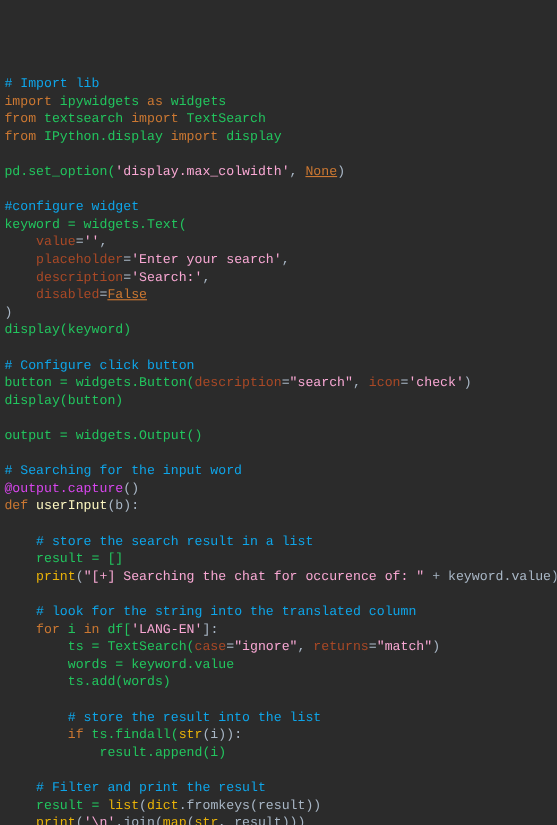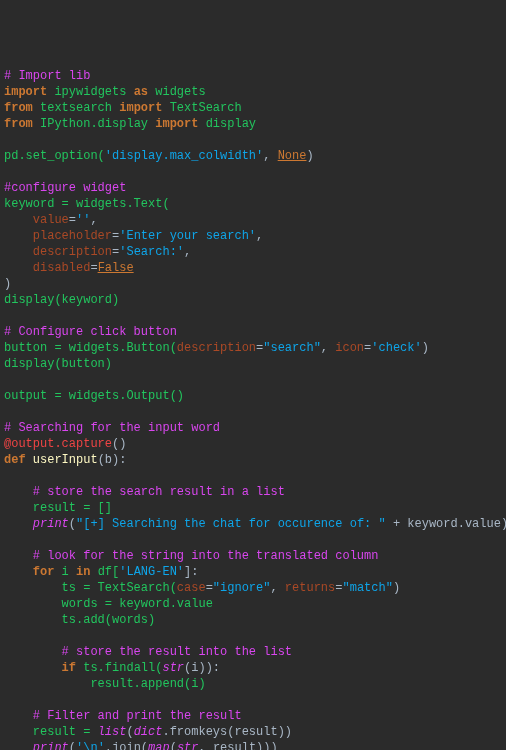--- a/index.html
+++ b/index.html
@@ -7,30 +7,30 @@
     background: #2b2b2b;
     font-family: "Consolas", "Monaco", "Courier New", monospace;
     font-size: 12px;
     line-height: 16px;
     color: #a9b7c6;
     padding: 4px 0 4px 4px;
     white-space: pre;
     width: 506px;
   }
   .code-line { display: block; min-height: 16px; }
-  .c-comment { color: #d946ef; font-style: normal; }
-  .c-keyword { color: #cc7832; font-weight: bold; }
+  .c-comment { color: #0ea5e9; font-style: normal; }
+  .c-keyword { color: #cc7832; }
   .c-ident   { color: #22c55e; }
   .c-func    { color: #fef9c3; }
-  .c-string  { color: #0ea5e9; }
+  .c-string  { color: #f9a8d4; }
   .c-const   { color: #cc7832; text-decoration: underline; }
   .c-punct   { color: #a9b7c6; }
   .c-param   { color: #aa4926; }
-  .c-call    { color: #d946ef; font-style: italic; }
-  .c-decor   { color: #ef4444; }
+  .c-call    { color: #eab308; }
+  .c-decor   { color: #d946ef; }
 </style>
 </head>
 <body>
 
 
 
 <div id="code-container"><span class="code-line"><span class="c-comment"># Import lib</span></span><span class="code-line"><span class="c-keyword">import</span><span class="c-ident"> ipywidgets </span><span class="c-keyword">as</span><span class="c-ident"> widgets</span></span><span class="code-line"><span class="c-keyword">from</span><span class="c-ident"> textsearch </span><span class="c-keyword">import</span><span class="c-ident"> TextSearch</span></span><span class="code-line"><span class="c-keyword">from</span><span class="c-ident"> IPython.display </span><span class="c-keyword">import</span><span class="c-ident"> display</span></span><span class="code-line"> </span><span class="code-line"><span class="c-ident">pd.set_option(</span><span class="c-string">'display.max_colwidth'</span><span class="c-punct">, </span><span class="c-const">None</span><span class="c-punct">)</span></span><span class="code-line"> </span><span class="code-line"><span class="c-comment">#configure widget</span></span><span class="code-line"><span class="c-ident">keyword = widgets.Text(</span></span><span class="code-line"><span class="c-ident">    </span><span class="c-param">value</span><span class="c-punct">=</span><span class="c-string">''</span><span class="c-punct">,</span></span><span class="code-line"><span class="c-ident">    </span><span class="c-param">placeholder</span><span class="c-punct">=</span><span class="c-string">'Enter your search'</span><span class="c-punct">,</span></span><span class="code-line"><span class="c-ident">    </span><span class="c-param">description</span><span class="c-punct">=</span><span class="c-string">'Search:'</span><span class="c-punct">,</span></span><span class="code-line"><span class="c-ident">    </span><span class="c-param">disabled</span><span class="c-punct">=</span><span class="c-const">False</span></span><span class="code-line"><span class="c-punct">)</span></span><span class="code-line"><span class="c-ident">display(keyword)</span></span><span class="code-line"> </span><span class="code-line"><span class="c-comment"># Configure click button</span></span><span class="code-line"><span class="c-ident">button = widgets.Button(</span><span class="c-param">description</span><span class="c-punct">=</span><span class="c-string">"search"</span><span class="c-punct">, </span><span class="c-param">icon</span><span class="c-punct">=</span><span class="c-string">'check'</span><span class="c-punct">)</span></span><span class="code-line"><span class="c-ident">display(button)</span></span><span class="code-line"> </span><span class="code-line"><span class="c-ident">output = widgets.Output()</span></span><span class="code-line"> </span><span class="code-line"><span class="c-comment"># Searching for the input word</span></span><span class="code-line"><span class="c-decor">@output.capture</span><span class="c-punct">()</span></span><span class="code-line"><span class="c-keyword">def </span><span class="c-func">userInput</span><span class="c-punct">(b):</span></span><span class="code-line"> </span><span class="code-line"><span class="c-ident">    </span><span class="c-comment"># store the search result in a list</span></span><span class="code-line"><span class="c-ident">    result = []</span></span><span class="code-line"><span class="c-ident">    </span><span class="c-call">print</span><span class="c-punct">(</span><span class="c-string">"[+] Searching the chat for occurence of: "</span><span class="c-punct"> + keyword.value)</span></span><span class="code-line"> </span><span class="code-line"><span class="c-ident">    </span><span class="c-comment"># look for the string into the translated column</span></span><span class="code-line"><span class="c-ident">    </span><span class="c-keyword">for</span><span class="c-ident"> i </span><span class="c-keyword">in</span><span class="c-ident"> df[</span><span class="c-string">'LANG-EN'</span><span class="c-punct">]:</span></span><span class="code-line"><span class="c-ident">        ts = TextSearch(</span><span class="c-param">case</span><span class="c-punct">=</span><span class="c-string">"ignore"</span><span class="c-punct">, </span><span class="c-param">returns</span><span class="c-punct">=</span><span class="c-string">"match"</span><span class="c-punct">)</span></span><span class="code-line"><span class="c-ident">        words = keyword.value</span></span><span class="code-line"><span class="c-ident">        ts.add(words)</span></span><span class="code-line"> </span><span class="code-line"><span class="c-ident">        </span><span class="c-comment"># store the result into the list</span></span><span class="code-line"><span class="c-ident">        </span><span class="c-keyword">if</span><span class="c-ident"> ts.findall(</span><span class="c-call">str</span><span class="c-punct">(i)):</span></span><span class="code-line"><span class="c-ident">            result.append(i)</span></span><span class="code-line"> </span><span class="code-line"><span class="c-ident">    </span><span class="c-comment"># Filter and print the result</span></span><span class="code-line"><span class="c-ident">    result = </span><span class="c-call">list</span><span class="c-punct">(</span><span class="c-call">dict</span><span class="c-punct">.fromkeys(result))</span></span><span class="code-line"><span class="c-ident">    </span><span class="c-call">print</span><span class="c-punct">(</span><span class="c-string">'\n'</span><span class="c-punct">.join(</span><span class="c-call">map</span><span class="c-punct">(</span><span class="c-call">str</span><span class="c-punct">, result)))</span></span></div>
 
 
 

